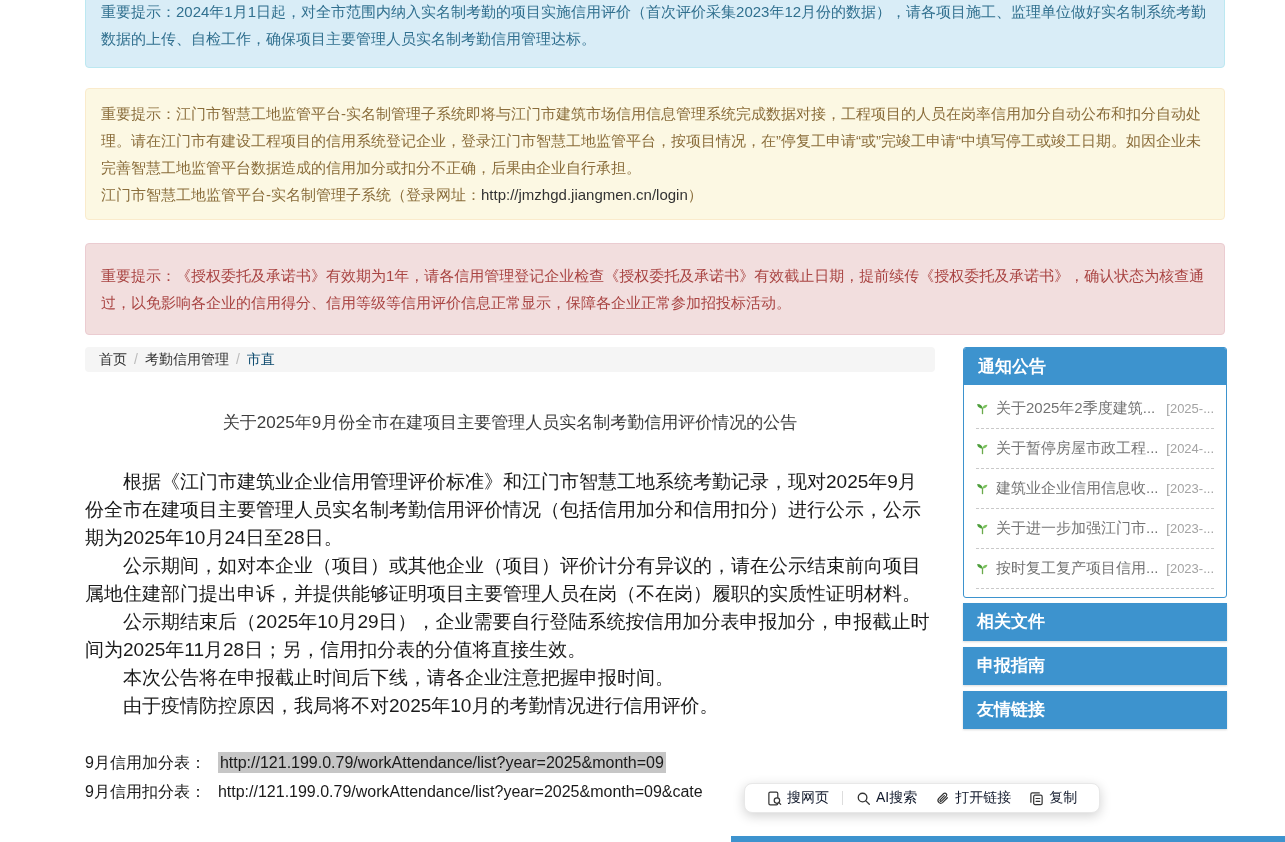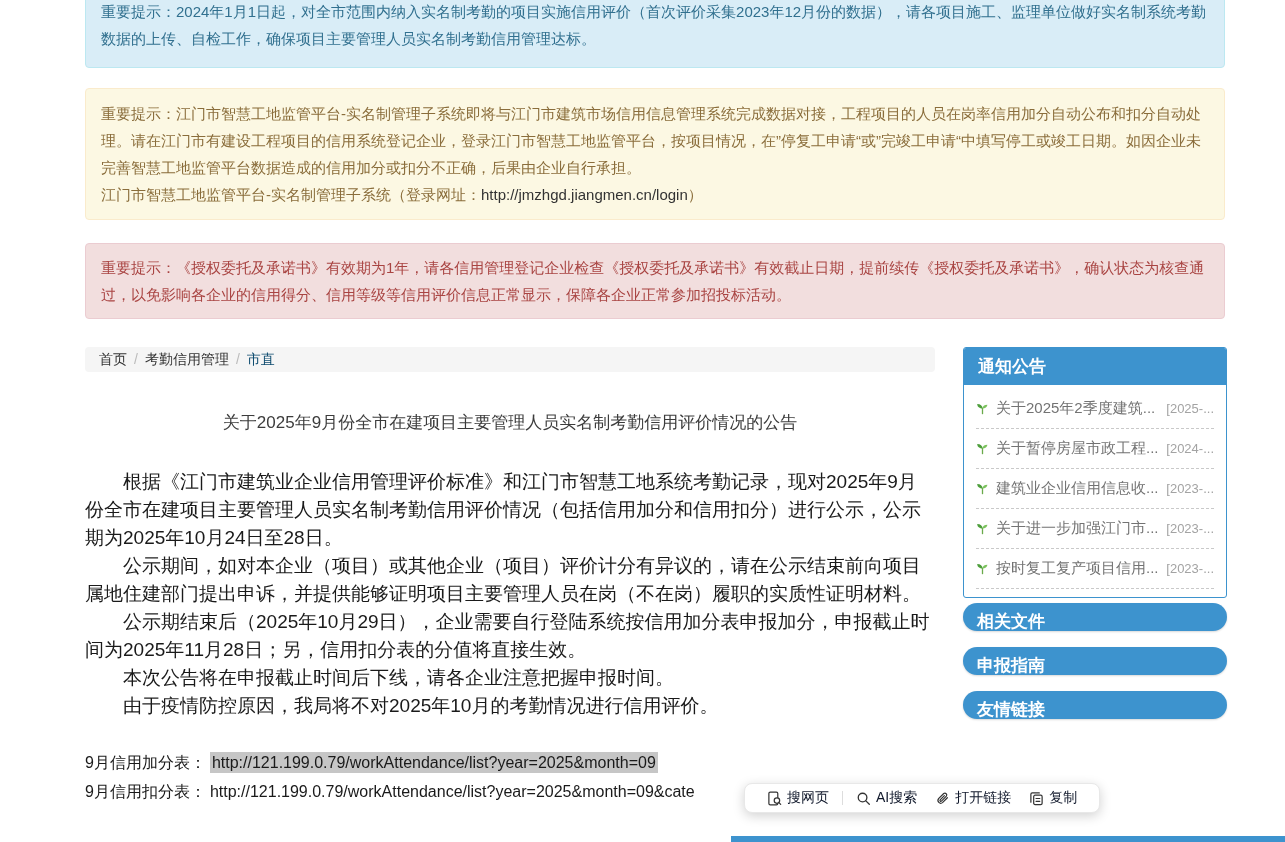--- a/index.html
+++ b/index.html
@@ -4,53 +4,53 @@
 <style>
   * { margin:0; padding:0; box-sizing:border-box; }
   html,body { background:#fff; }
   body { font-family:"Liberation Sans","DejaVu Sans",sans-serif; }
   .page { position:relative; width:1285px; height:842px; background:#fff; overflow:hidden; }
 
   
   .alert { position:absolute; left:85px; width:1140px; border-radius:4px; font-size:15px; line-height:27px; border:1px solid transparent; }
   .alert-info    { top:-18px; padding:15px; background:var(--info-bg,#d9edf7);    border-color:var(--info-border,#bce8f1);    color:var(--info-text,#31708f); }
   .alert-warning { top:88px;  padding:11px 15px; background:var(--warning-bg,#fcf8e3); border-color:var(--warning-border,#faebcc); color:var(--warning-text,#8a6d3b); }
-  .alert-danger  { top:243px; padding:10px 15px; background:var(--danger-bg,#f2dede);  border-color:var(--danger-border,#ebccd1);  color:var(--danger-text,#a94442); }
+  .alert-danger  { top:243px; padding:18px 15px; background:var(--danger-bg,#f2dede);  border-color:var(--danger-border,#ebccd1);  color:var(--danger-text,#a94442); }
   .login-url { color:#333; }
 
   
   .breadcrumb { position:absolute; left:85px; top:347px; width:850px; height:25px; line-height:25px;
     background:#f5f5f5; border-radius:4px; padding:0 14px; font-size:14px; color:#333; }
   .breadcrumb .sep { color:#bbb; margin:0 7px; }
   .breadcrumb .crumb { color:#333; cursor:pointer; }
   .breadcrumb .current { color:#0c4a6e; }
 
   
   .article-title { position:absolute; left:85px; top:402px; width:850px; text-align:center;
     font-size:17px; font-weight:500; color:#3c3c3c; line-height:42px; }
   .article-body { position:absolute; left:85px; top:468px; width:845px; font-size:19px; color:#1a1a1a; line-height:28px; }
   .article-body p { text-indent:2em; }
   .link-row { position:absolute; left:85px; height:26px; line-height:26px; font-size:16px; color:#1a1a1a; white-space:nowrap; }
   .link-row.first { top:750px; }
   .link-row.second { top:779px; }
-  .link-row .label { margin-right:4px; }
+  .link-row .label { margin-right:12px; }
   .url-hl { background:var(--selection-gray,#c6c6c6); padding:2px 2px; }
 
   
   .side-panel { position:absolute; left:963px; top:347px; width:264px; border:1px solid var(--accent-blue,#3d93ce); border-radius:3px; background:#fff; }
   .side-panel-head { height:37px; line-height:37px; background:var(--accent-blue,#3d93ce); color:#fff;
     font-weight:bold; font-size:17px; padding-left:14px; border-radius:2px 2px 0 0; }
   .side-panel ul { list-style:none; padding:4px 12px 8px; }
   .side-panel li { display:flex; align-items:center; gap:7px; padding:10px 0; border-bottom:1px dashed #c9c9c9; cursor:pointer; }
   .side-panel li .t { flex:1; font-size:15px; color:#737373; white-space:nowrap; overflow:hidden; }
   .side-panel li .d { font-size:13px; color:#a3a3a3; white-space:nowrap; }
   .sprout { flex:0 0 13px; width:13px; height:13px; }
-  .side-bar { position:absolute; left:963px; width:264px; height:28px; line-height:38px;
+  .side-bar { position:absolute; left:963px; width:264px; height:38px; line-height:38px;
     background:var(--accent-blue,#3d93ce); color:#fff; font-weight:bold; font-size:17px;
-    padding-left:14px; border-radius:14px; box-shadow:0 1px 2px rgba(0,0,0,.15); cursor:pointer; }
+    padding-left:14px; border-radius:0; box-shadow:0 1px 2px rgba(0,0,0,.15); cursor:pointer; }
   .side-bar.b1 { top:603px; } .side-bar.b2 { top:647px; } .side-bar.b3 { top:691px; }
 
   
   .sel-toolbar { position:absolute; left:744px; top:783px; height:30px; display:flex; align-items:center;
     gap:0; background:#fff; border:1px solid #e8e8e8; border-radius:8px; padding:0 13px;
     box-shadow:0 3px 12px rgba(0,0,0,.18); font-size:14px; color:#0f172a; white-space:nowrap; }
   .sel-toolbar .tb-item { display:flex; align-items:center; gap:5px; padding:0 9px; cursor:pointer; }
   .sel-toolbar .tb-sep { width:1px; height:14px; background:#ddd; margin:0 4px; }
   .tb-icon { width:15px; height:15px; display:block; }
 

